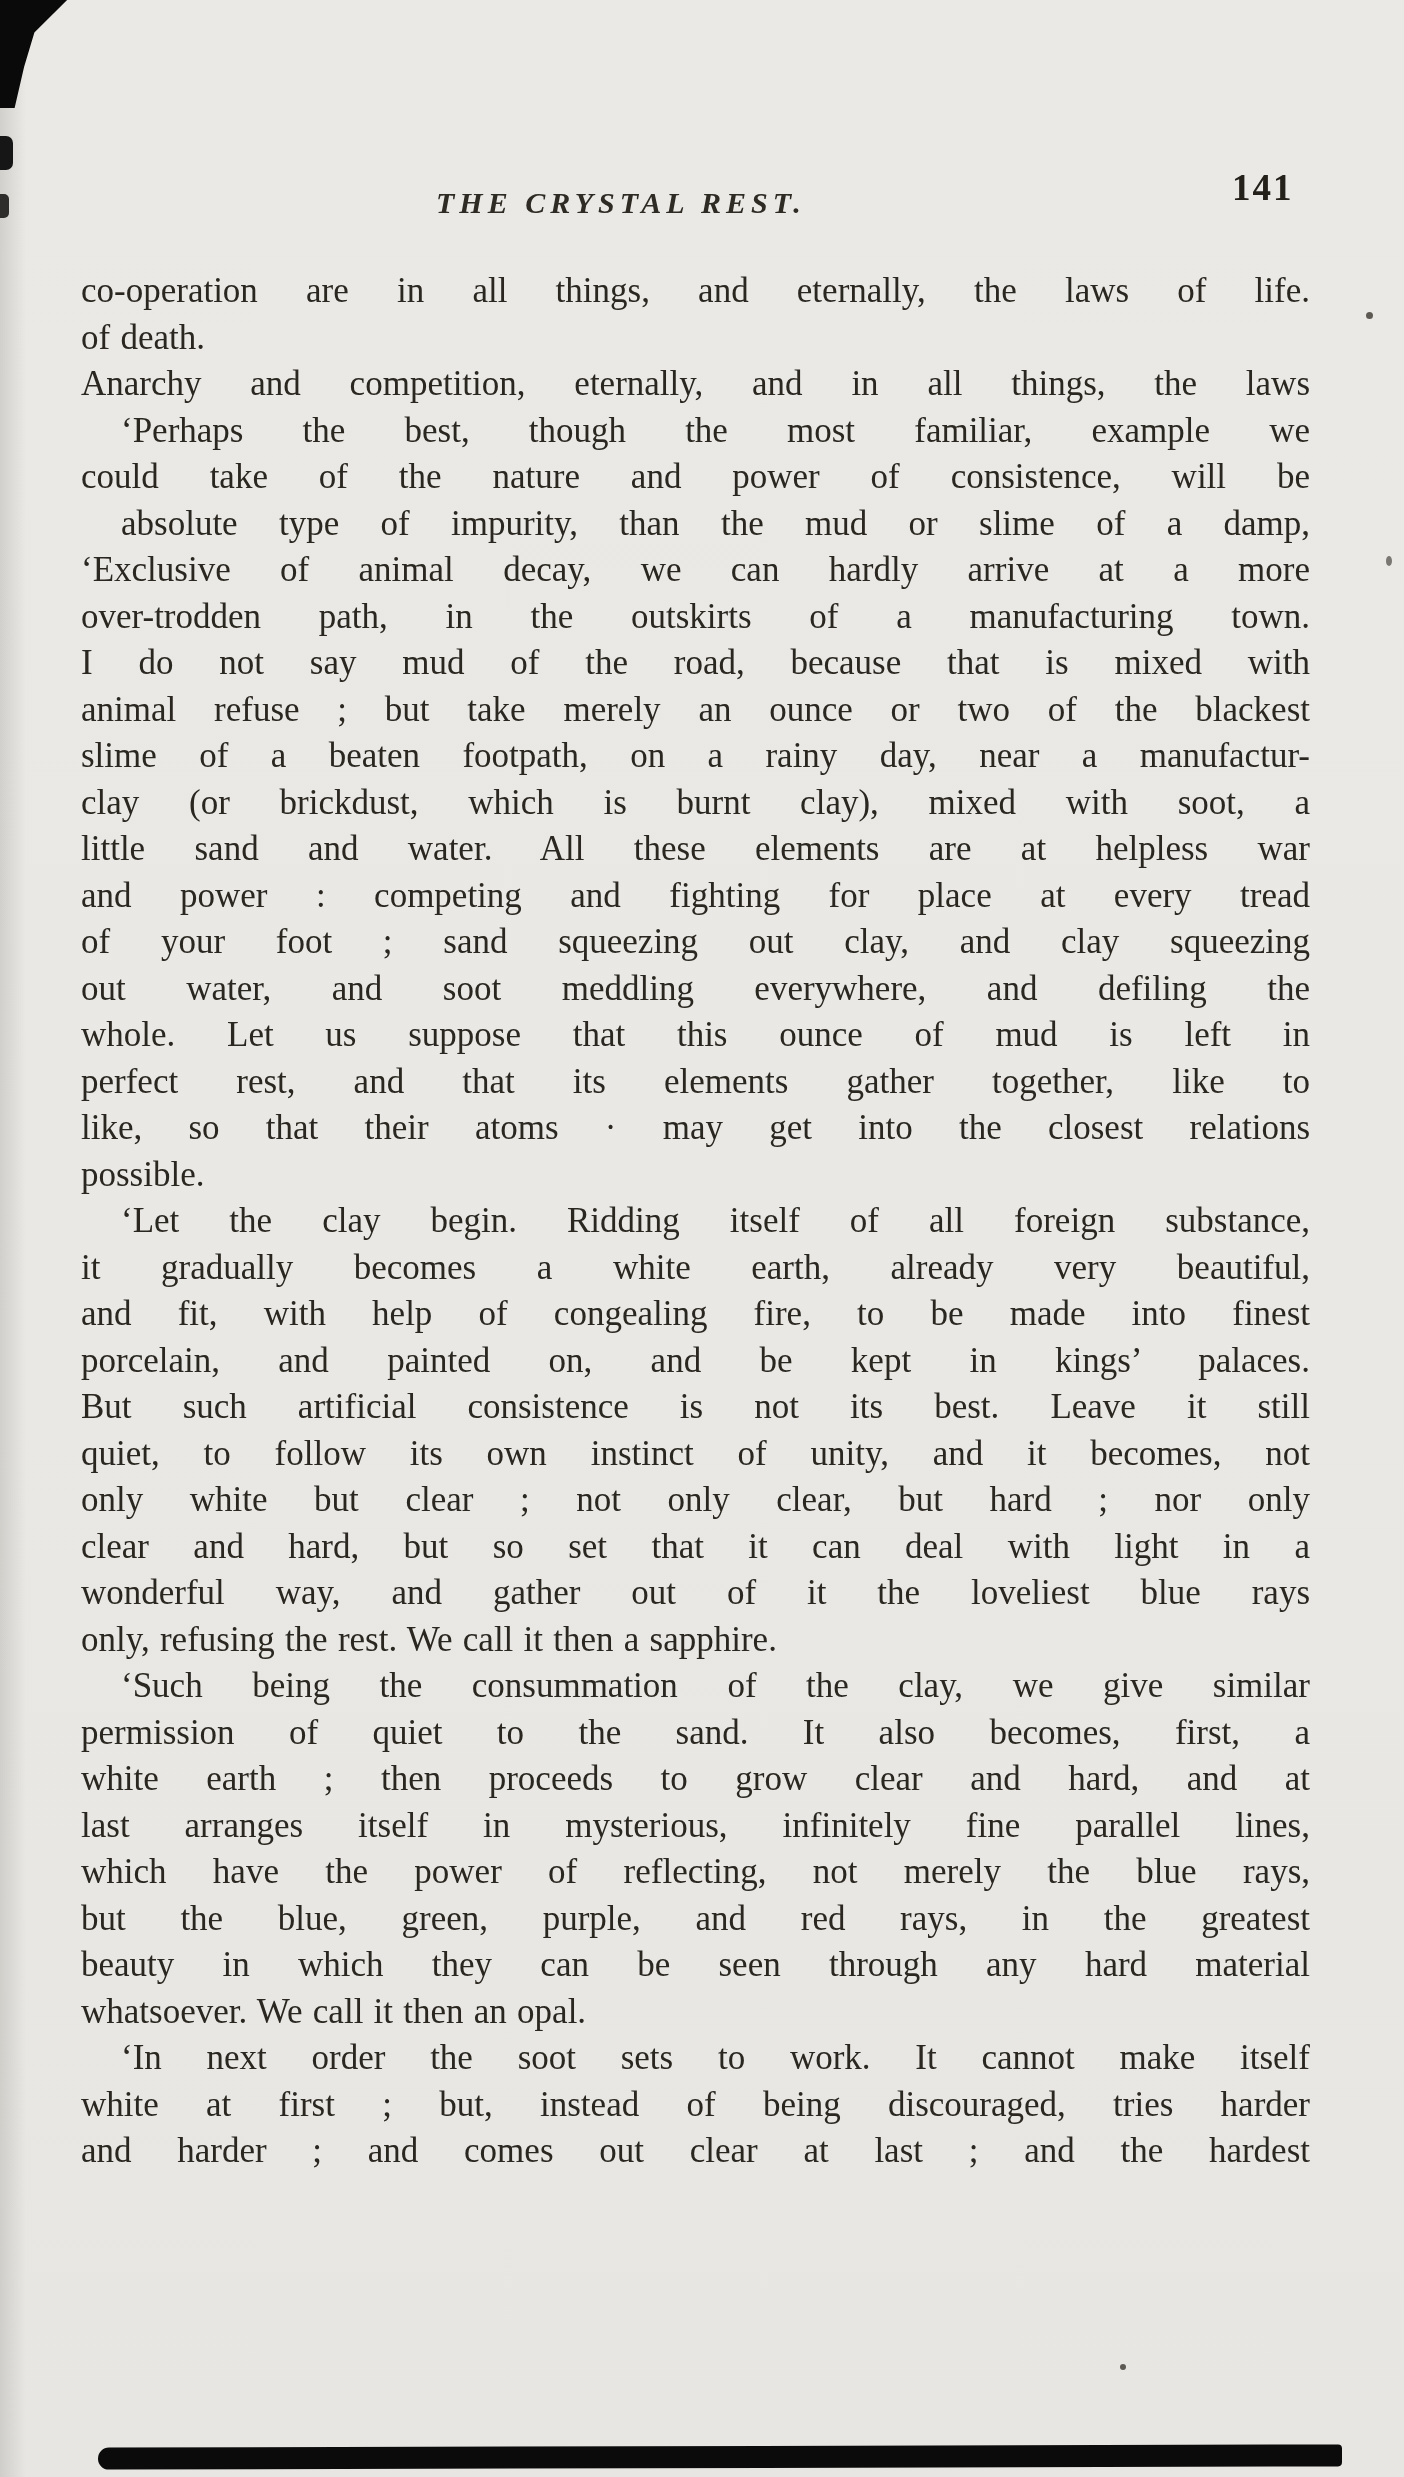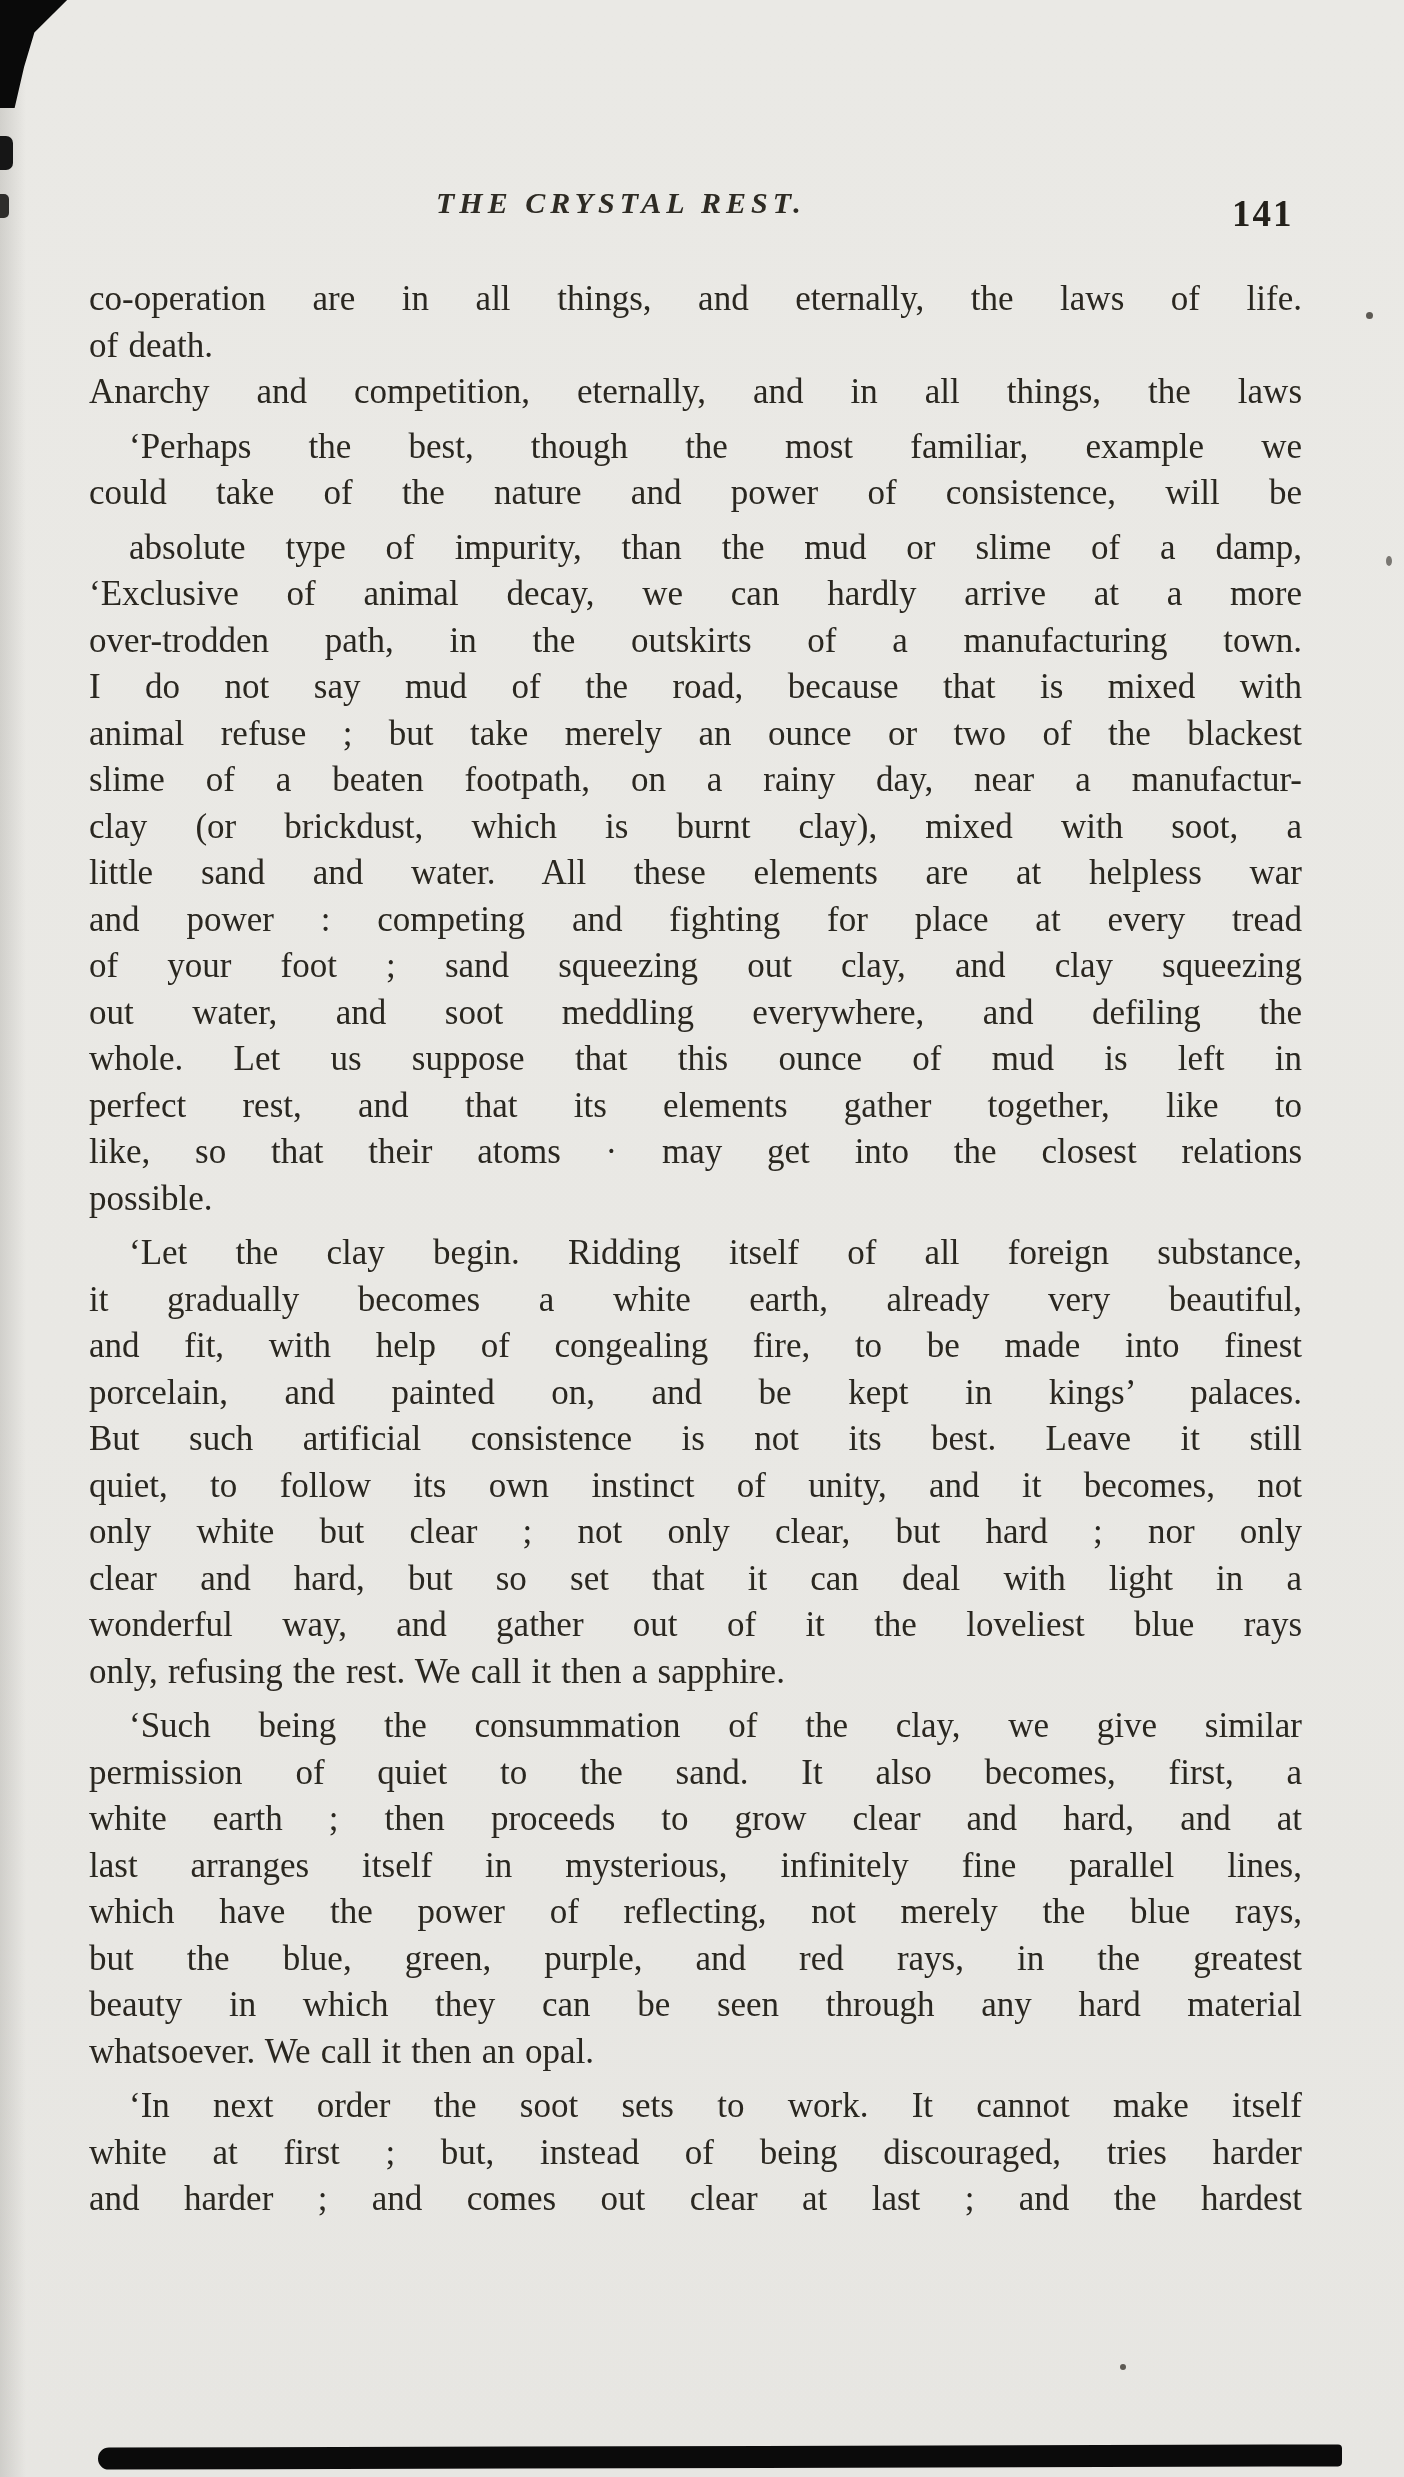--- a/index.html
+++ b/index.html
@@ -25,38 +25,38 @@
     left: 436px;
     font-style: italic;
     font-weight: bold;
     font-size: 30px;
     letter-spacing: 5px;
     color: #2e2b24;
     white-space: nowrap;
   }
   .page-number {
     position: absolute;
-    top: 192px;
+    top: 166px;
     left: 1232px;
     font-size: 37px;
     font-weight: bold;
     letter-spacing: 2px;
     color: #24211b;
   }
   .text-block {
     position: absolute;
     top: 268px;
     left: 81px;
     width: 1229px;
     font-size: 35px;
     line-height: 46.5px;
     word-spacing: 1.5px;
     color: #2a2720;
   }
-  .para { margin: 8px; }
+  .para { margin: 0; }
   .line {
     text-align: justify;
     text-align-last: justify;
   }
   .line.last { text-align-last: left; }
   .para.indent .line:first-child { text-indent: 40px; }
 
   
   .blot-corner {
     position: absolute; top: 0; left: 0;

